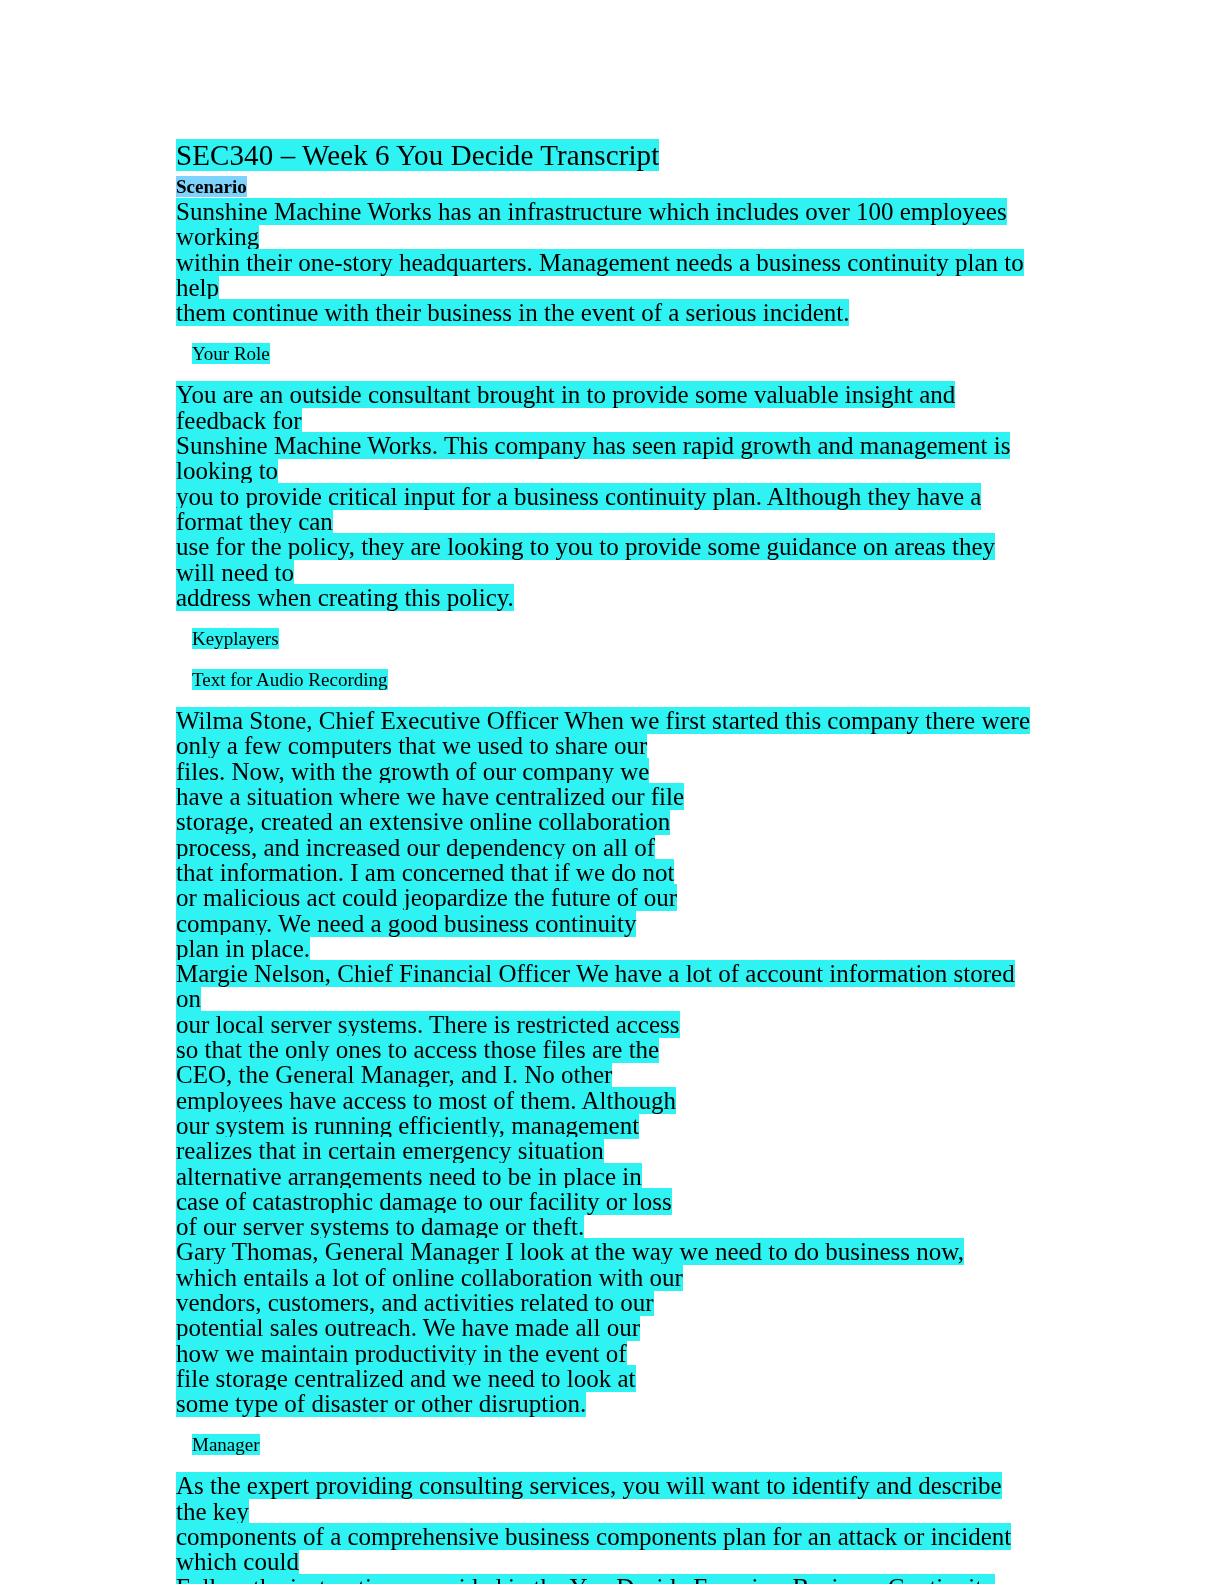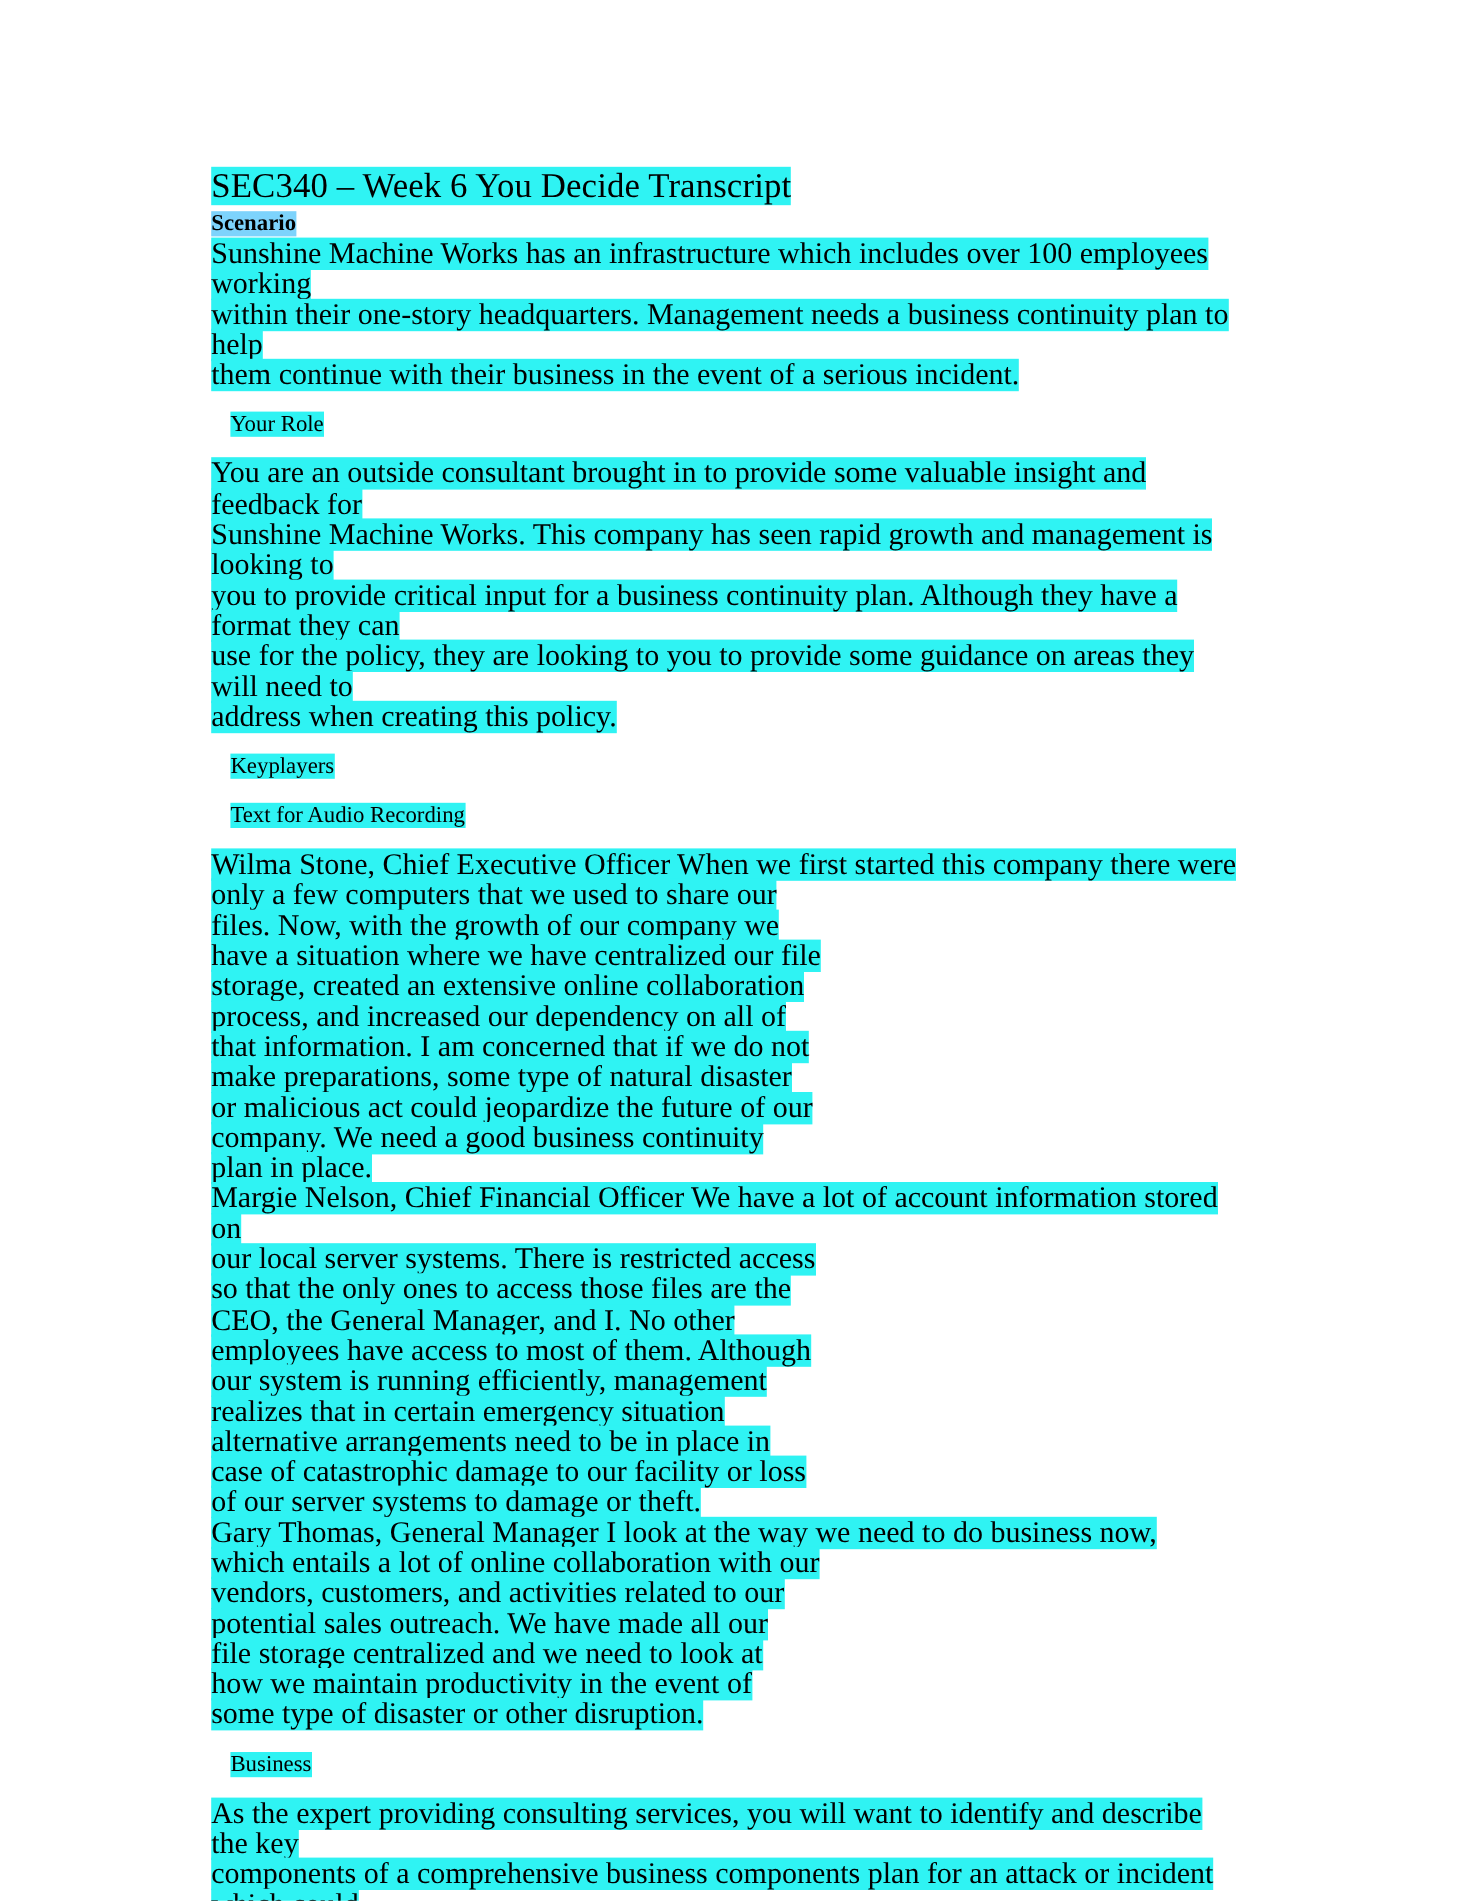--- a/index.html
+++ b/index.html
@@ -91,21 +91,20 @@
     <p class="plain-head"><span class="hl">Text for Audio Recording</span></p>
 
     <p class="para">
       <span class="line"><span class="hl">Wilma Stone, Chief Executive Officer When we first started this company there were</span></span>
       <span class="line"><span class="hl">only a few computers that we used to share our</span></span>
       <span class="line"><span class="hl">files. Now, with the growth of our company we</span></span>
       <span class="line"><span class="hl">have a situation where we have centralized our file</span></span>
       <span class="line"><span class="hl">storage, created an extensive online collaboration</span></span>
       <span class="line"><span class="hl">process, and increased our dependency on all of</span></span>
       <span class="line"><span class="hl">that information. I am concerned that if we do not</span></span>
-      <span class="line"><span class="hl">make preparations, some type of natural disaster</span></span>
       <span class="line"><span class="hl">or malicious act could jeopardize the future of our</span></span>
       <span class="line"><span class="hl">company. We need a good business continuity</span></span>
       <span class="line"><span class="hl">plan in place.</span></span>
     </p>
 
     <p class="para">
       <span class="line"><span class="hl">Margie Nelson, Chief Financial Officer We have a lot of account information stored on</span></span>
       <span class="line"><span class="hl">our local server systems. There is restricted access</span></span>
       <span class="line"><span class="hl">so that the only ones to access those files are the</span></span>
       <span class="line"><span class="hl">CEO, the General Manager, and I. No other</span></span>
@@ -115,26 +114,26 @@
       <span class="line"><span class="hl">alternative arrangements need to be in place in</span></span>
       <span class="line"><span class="hl">case of catastrophic damage to our facility or loss</span></span>
       <span class="line"><span class="hl">of our server systems to damage or theft.</span></span>
     </p>
 
     <p class="para">
       <span class="line"><span class="hl">Gary Thomas, General Manager I look at the way we need to do business now,</span></span>
       <span class="line"><span class="hl">which entails a lot of online collaboration with our</span></span>
       <span class="line"><span class="hl">vendors, customers, and activities related to our</span></span>
       <span class="line"><span class="hl">potential sales outreach. We have made all our</span></span>
+      <span class="line"><span class="hl">how we maintain productivity in the event of</span></span>
       <span class="line"><span class="hl">file storage centralized and we need to look at</span></span>
-      <span class="line"><span class="hl">how we maintain productivity in the event of</span></span>
       <span class="line"><span class="hl">some type of disaster or other disruption.</span></span>
     </p>
 
-    <p class="plain-head"><span class="hl">Business</span></p>
+    <p class="plain-head"><span class="hl">Manager</span></p>
 
     <p class="para">
       <span class="line"><span class="hl">As the expert providing consulting services, you will want to identify and describe the key</span></span>
       <span class="line"><span class="hl">components of a comprehensive business components plan for an attack or incident which could</span></span>
       <span class="line"><span class="hl">Follow the instructions provided in the You Decide Exercise: Business Continuity Plan.</span></span>
     </p>
 
   </div>
 </div>
 

